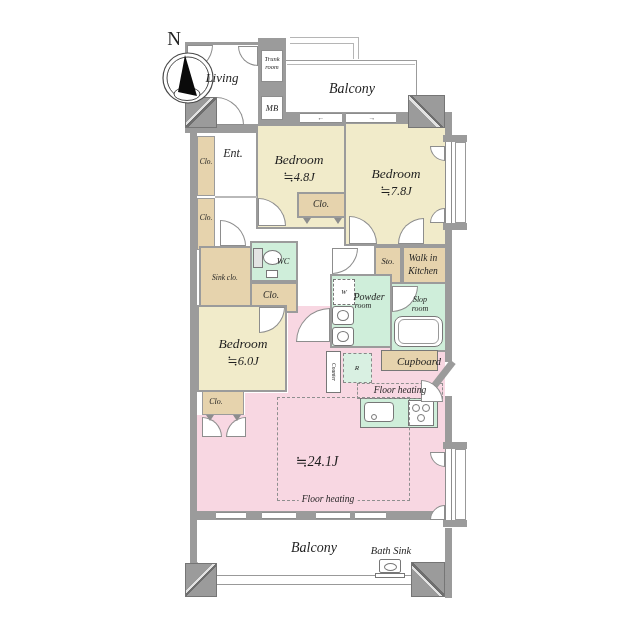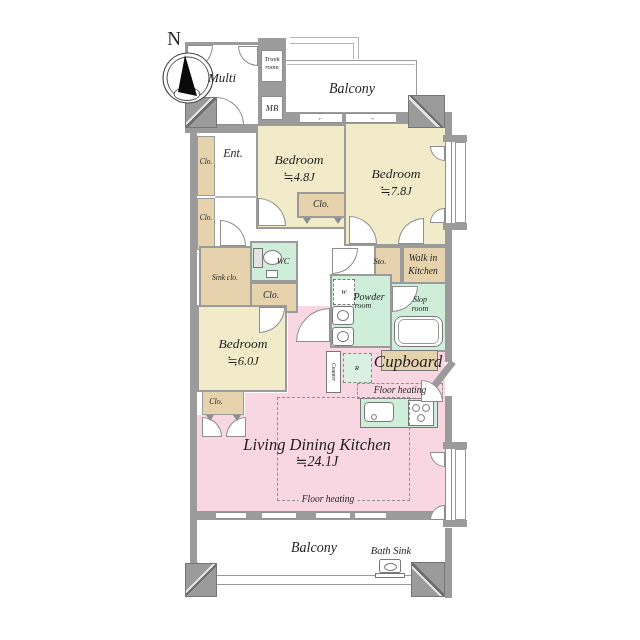--- a/index.html
+++ b/index.html
@@ -167,50 +167,49 @@
   <div class="blk blk2" style="left:411px;top:562px;width:34px;height:35px;"></div>
 
   <div class="lb" style="left:174px;top:38px;font-size:19px;font-style:normal;">N</div>
   <svg style="position:absolute;left:160px;top:50px;" width="56" height="56" viewBox="0 0 56 56">
     <circle cx="28" cy="28" r="25" fill="#fff" stroke="#4a4a4a" stroke-width="1.2"></circle>
     <circle cx="28" cy="28" r="21" fill="none" stroke="#4a4a4a" stroke-width="1"></circle>
     <ellipse cx="27" cy="44" rx="13" ry="6.5" fill="#fff" stroke="#4a4a4a" stroke-width="1"></ellipse>
     <polygon points="25,5 37,46 18,42" fill="#0a0a0a"></polygon>
   </svg>
 
-  <div class="lb" style="left:222px;top:77px;font-size:13px;">Multi</div>
+  <div class="lb" style="left:222px;top:77px;font-size:13px;">Living</div>
   <div class="lb" style="left:272px;top:59px;font-size:6.5px;">Trunk</div>
   <div class="lb" style="left:272px;top:67px;font-size:6.5px;">room</div>
   <div class="lb" style="left:272px;top:108px;font-size:8.5px;">MB</div>
   <div class="lb" style="left:352px;top:89px;font-size:14px;">Balcony</div>
   <div class="lb" style="left:233px;top:153px;font-size:12px;">Ent.</div>
   <div class="lb" style="left:206px;top:162px;font-size:7.5px;">Clo.</div>
   <div class="lb" style="left:206px;top:218px;font-size:7.5px;">Clo.</div>
   <div class="lb" style="left:299px;top:160px;font-size:13.5px;">Bedroom</div>
   <div class="lb" style="left:299px;top:177px;font-size:12.5px;">≒4.8J</div>
   <div class="lb" style="left:396px;top:174px;font-size:13.5px;">Bedroom</div>
   <div class="lb" style="left:396px;top:191px;font-size:12.5px;">≒7.8J</div>
   <div class="lb" style="left:321px;top:205px;font-size:9.5px;">Clo.</div>
   <div class="lb" style="left:225px;top:278px;font-size:7.5px;">Sink clo.</div>
   <div class="lb" style="left:283px;top:261px;font-size:8.5px;">WC</div>
   <div class="lb" style="left:271px;top:296px;font-size:9.5px;">Clo.</div>
-  <div class="lb" style="left:380px;top:261px;font-size:8.5px;text-align:center;">Sto.</div>
+  <div class="lb" style="left:388px;top:261px;font-size:8.5px;text-align:center;">Sto.</div>
   <div class="lb" style="left:423px;top:259px;font-size:9.5px;">Walk in</div>
   <div class="lb" style="left:423px;top:272px;font-size:9.5px;">Kitchen</div>
   <div class="lb" style="left:363px;top:297px;font-size:10px;margin-left:6px;">Powder</div>
   <div class="lb" style="left:363px;top:306px;font-size:8px;">room</div>
   <div class="lb" style="left:420px;top:300px;font-size:8px;">Slop</div>
   <div class="lb" style="left:420px;top:309px;font-size:8px;">room</div>
   <div class="lb" style="left:344px;top:292px;font-size:6.5px;">W</div>
   <div class="lb" style="left:243px;top:344px;font-size:13.5px;">Bedroom</div>
   <div class="lb" style="left:243px;top:361px;font-size:12.5px;">≒6.0J</div>
   <div class="lb" style="left:216px;top:402px;font-size:8px;">Clo.</div>
   <div class="lb" style="left:333px;top:372px;font-size:5.5px;writing-mode:vertical-rl;">Counter</div>
   <div class="lb" style="left:357px;top:368px;font-size:7px;">R</div>
-  <div class="lb" style="left:408px;top:361px;font-size:17px;">Cupboard</div>
+  <div class="lb" style="left:419px;top:361px;font-size:11px;">Cupboard</div>
   <div class="lb" style="left:400px;top:391px;font-size:9.5px;">Floor heating</div>
-  <div class="lb" style="left:317px;top:445px;font-size:16.5px;">Living Dining Kitchen</div>
   <div class="lb" style="left:317px;top:462px;font-size:14px;">≒24.1J</div>
   <div class="lb" style="left:328px;top:500px;font-size:9.5px;background:#f8d7e2;padding:0 3px;">Floor heating</div>
   <div class="lb" style="left:314px;top:548px;font-size:14px;">Balcony</div>
   <div class="lb" style="left:391px;top:551px;font-size:10.5px;">Bath Sink</div>
 
 </div>
 
 </body></html>

